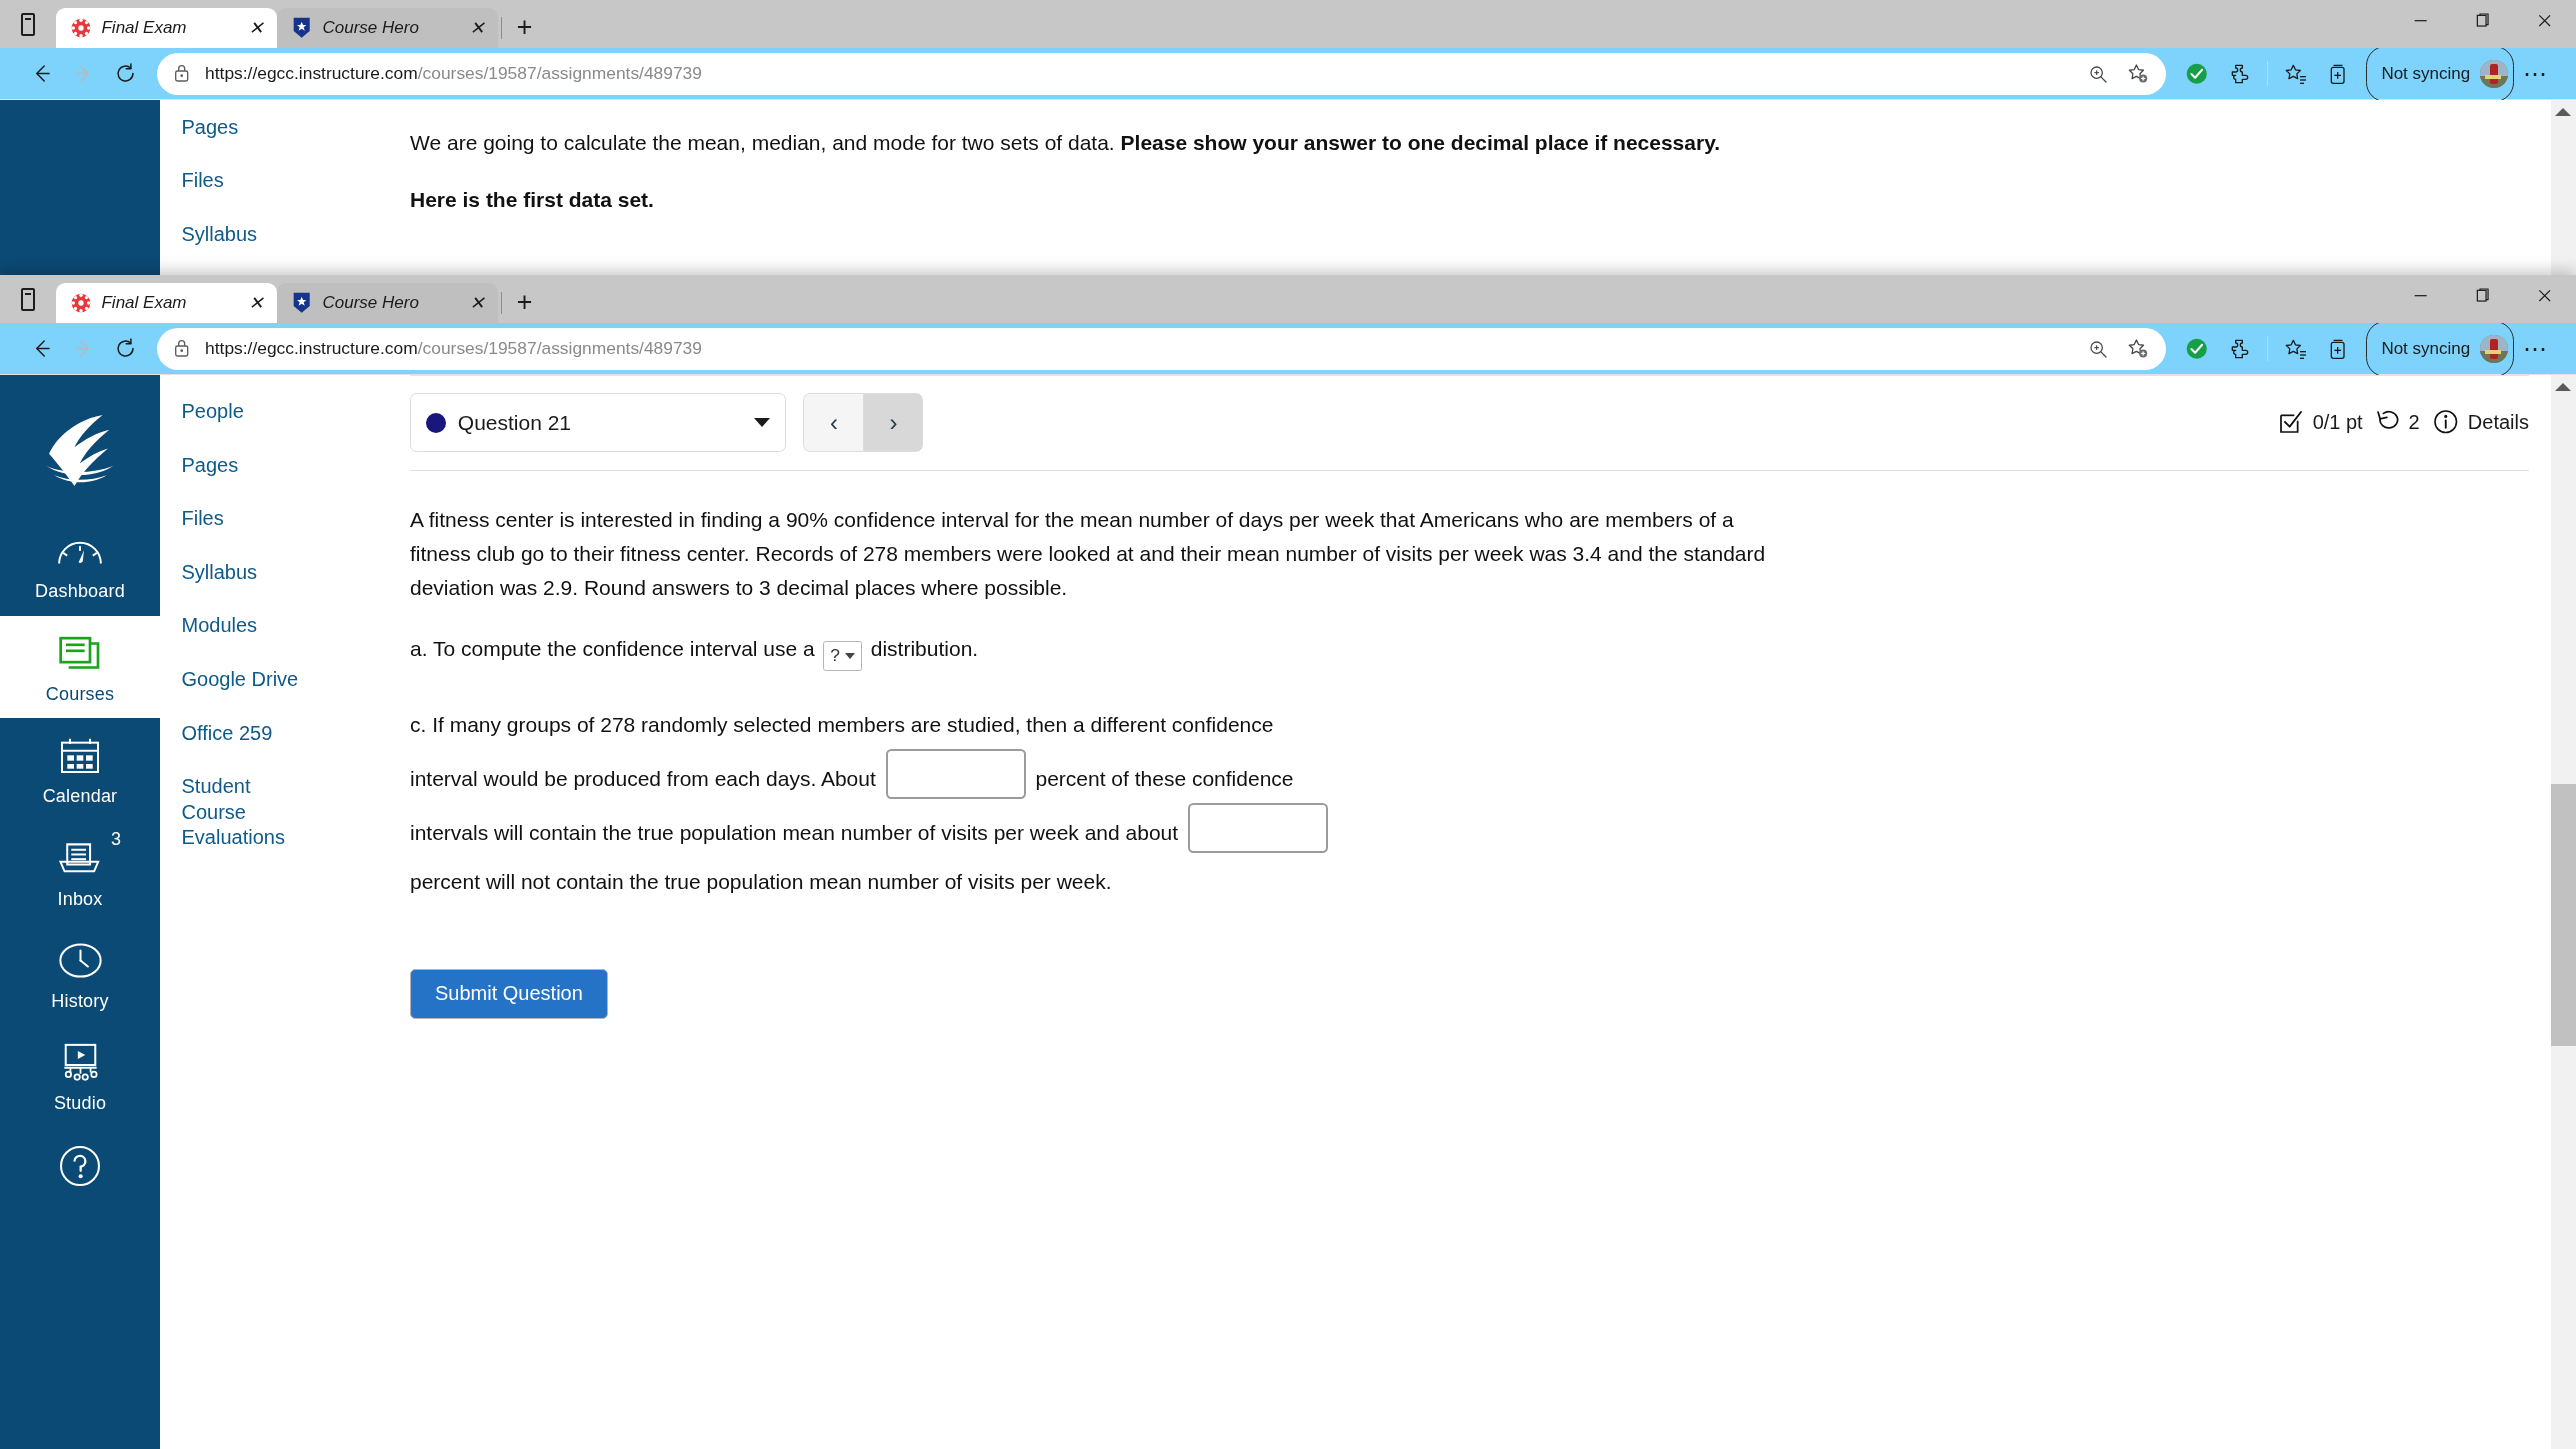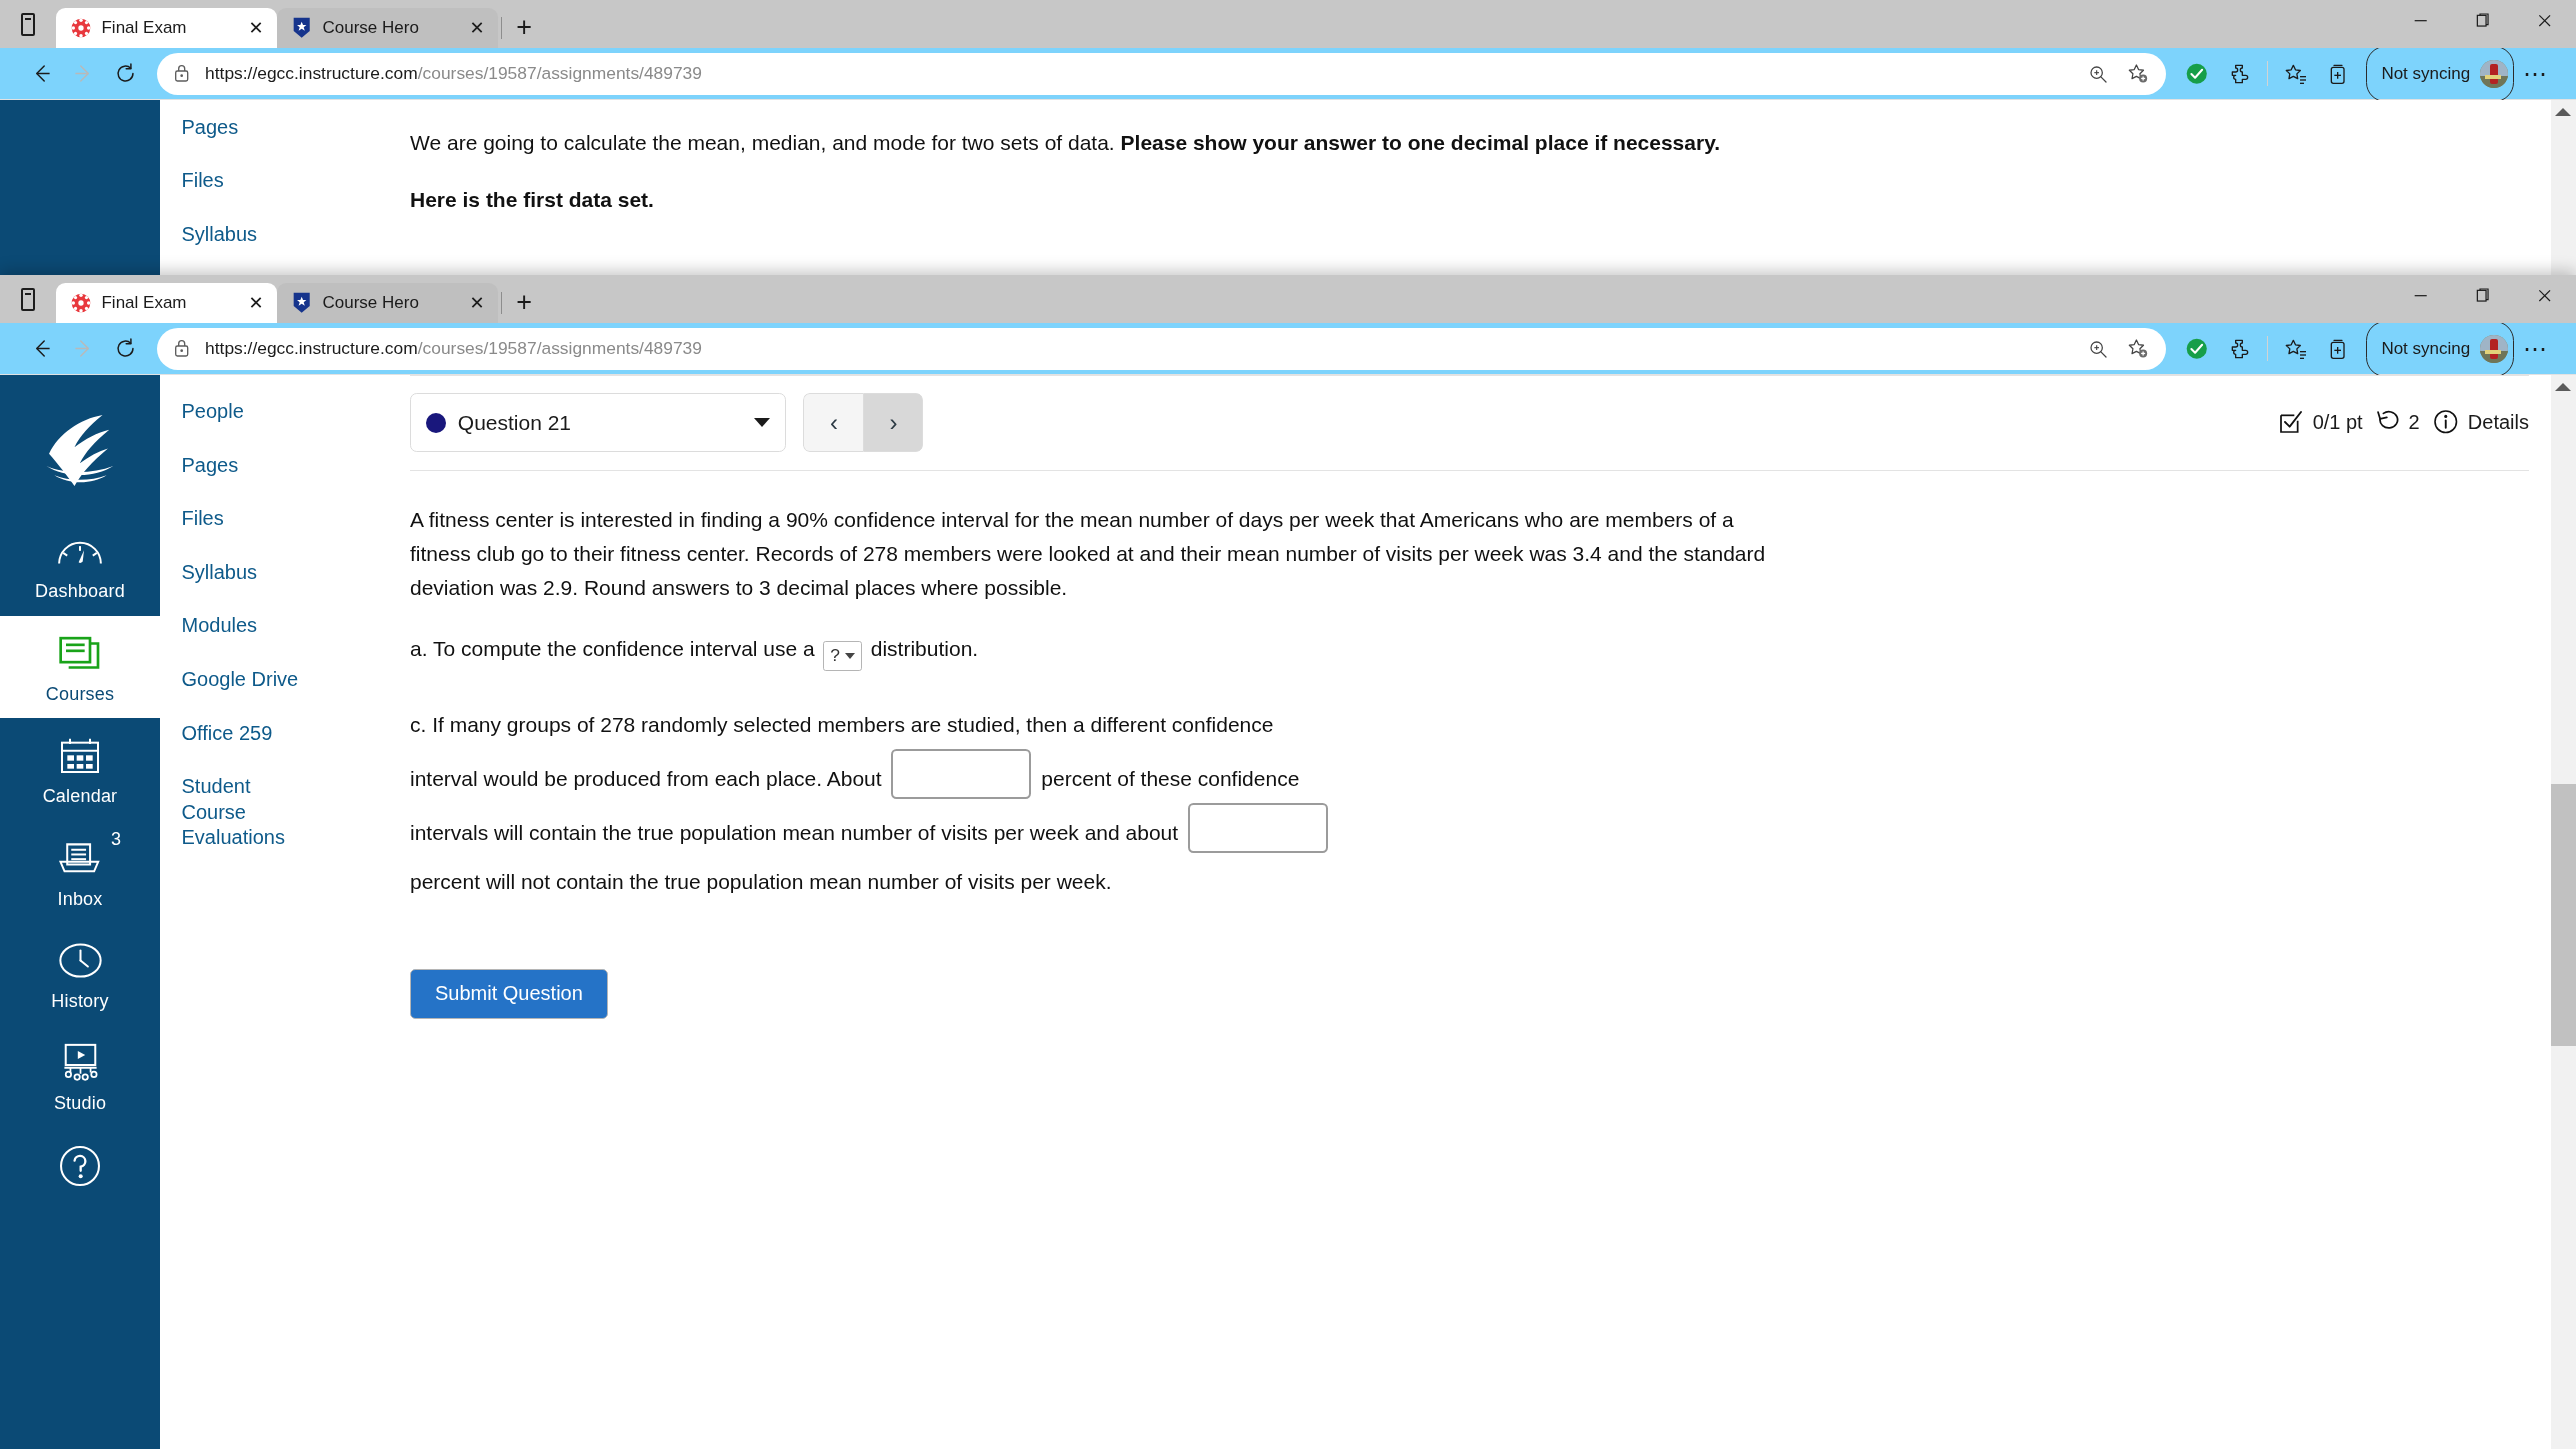--- a/index.html
+++ b/index.html
@@ -13,21 +13,21 @@
   
   .window { position: absolute; background: #ffffff; overflow: hidden; }
 
   .titlebar {
     position: relative;
     height: 48px;
     background: #c7c7c7;
     display: flex;
     align-items: flex-end;
   }
-  .tabstrip { display: flex; align-items: flex-end; height: 48px; flex: 1; }
+  .tabstrip { display: flex; align-items: flex-end; height: 48px; flex: 1; font-style: italic; }
 
   .tab-list-btn {
     width: 56px; height: 48px;
     display: flex; align-items: center; justify-content: center;
   }
   .tab-list-glyph {
     width: 14.8px; height: 23px;
     border: 2px solid #1c1c1c; border-radius: 2px;
     position: relative;
   }
@@ -797,21 +797,21 @@
             <span>?</span>
             <span class="mini-caret"></span>
           </span>
           <span>distribution.</span>
         </div>
 
 
         <div class="qpart tight" style="margin-top:29.5px;">
           <span>c. If many groups of 278 randomly selected members are studied, then a different confidence</span>
           <br>
-          <span>interval would be produced from each place. About</span>
+          <span>interval would be produced from each days. About</span>
           <span class="ansbox"></span>
           <span>percent of these confidence</span>
           <br>
           <span>intervals will contain the true population mean number of visits per week and about</span>
           <span class="ansbox"></span>
           <br>
           <span>percent will not contain the true population mean number of visits per week.</span>
         </div>
 
         <div class="submit-btn">Submit Question</div>

